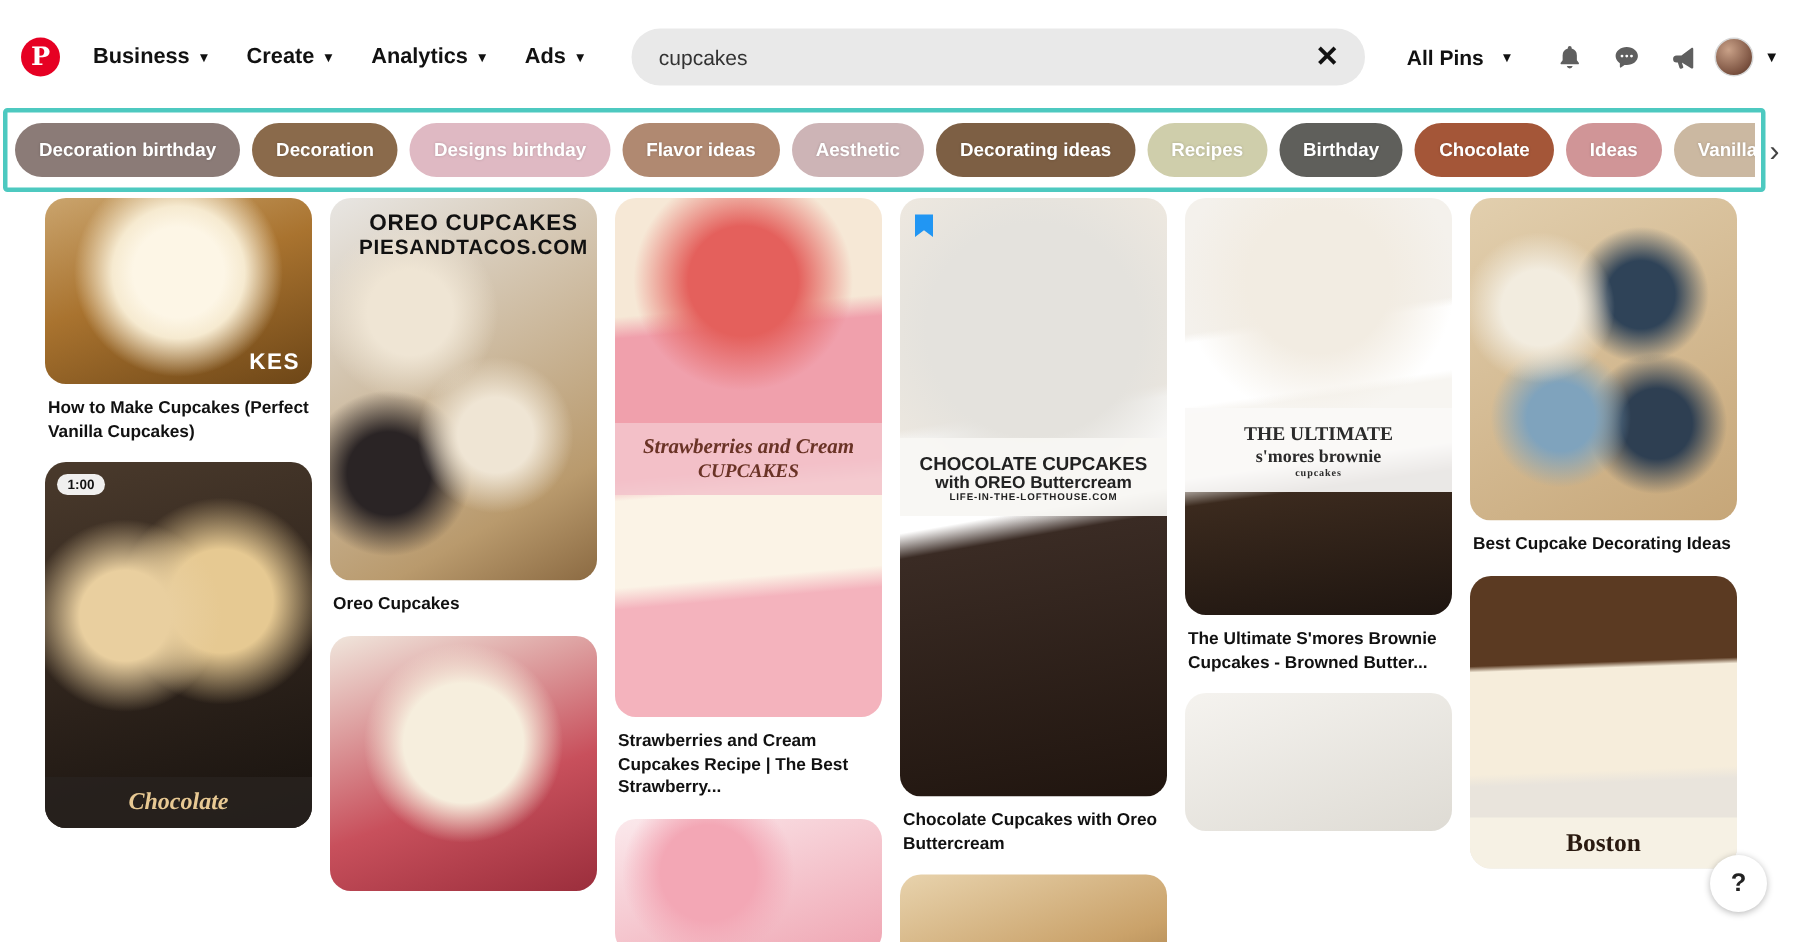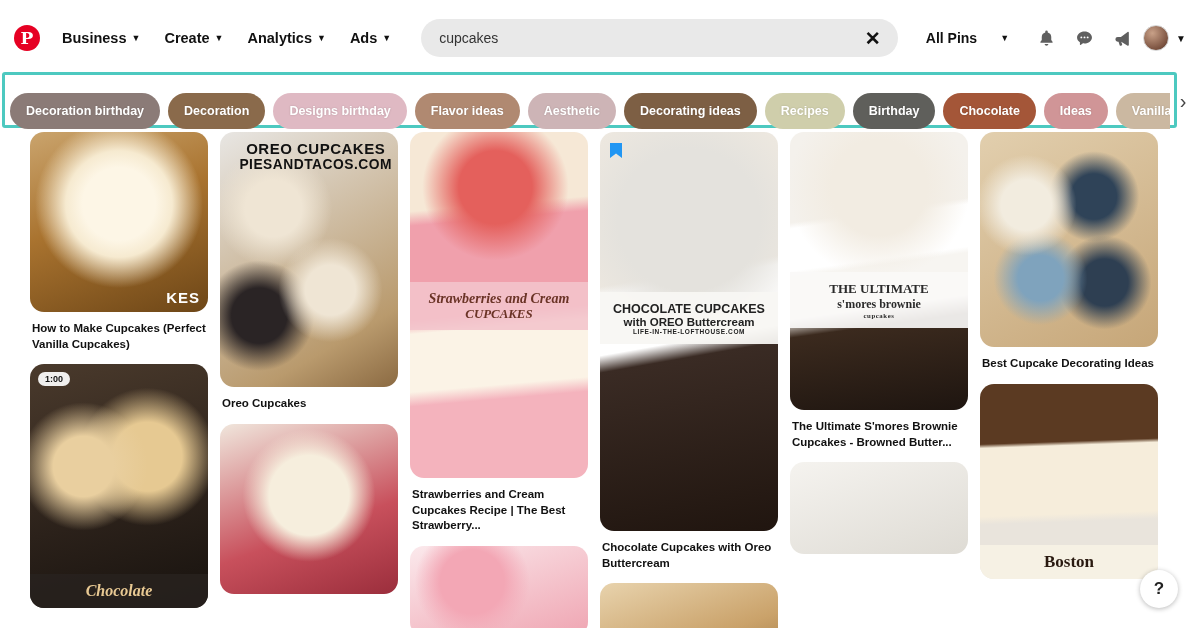--- a/index.html
+++ b/index.html
@@ -49,21 +49,21 @@
     font-size: 14px; color: #333;
     font-family: "Liberation Sans", sans-serif;
     min-width: 0;
   }
   .search-clear {
     width: 34px; height: 34px; flex: 0 0 auto;
     display: flex; align-items: center; justify-content: center;
     cursor: pointer; font-size: 19px; font-weight: bold; color: #111;
   }
   .allpins {
-    display: flex; align-items: center; gap: 23px;
+    display: flex; align-items: center; gap: 11px;
     font-size: 14px; font-weight: bold; color: #111;
     padding: 8px 14px 8px 16px; border-radius: 20px; cursor: pointer;
     white-space: nowrap;
     text-align: right;
   }
   .nav-icons { display: flex; align-items: center; gap: 4px; margin-left: 6px; }
   .icon-btn {
     width: 34px; height: 34px; border-radius: 50%;
     display: flex; align-items: center; justify-content: center;
     cursor: pointer; color: #5f5f5f;
@@ -78,21 +78,21 @@
 
   
   .chipbar-outline {
     position: absolute; top: 72px; left: 2px;
     width: 1175px; height: 56px;
     border: 3px solid #4dc9c0;
     border-radius: 3px;
     background: #ffffff;
   }
   .chipbar {
-    position: absolute; top: 88px; left: 10px;
+    position: absolute; top: 77px; left: 10px;
     width: 1160px; height: 46px;
     display: flex; align-items: center; gap: 8px;
     overflow: hidden;
   }
   .chip {
     height: 36px; border-radius: 18px;
     display: flex; align-items: center; justify-content: center;
     padding: 0 16px;
     font-size: 12.5px; font-weight: bold; color: #ffffff;
     white-space: nowrap; cursor: pointer; flex: 0 0 auto;
@@ -242,21 +242,21 @@
     </div>
     <div class="chip" style="background: rgb(203, 184, 161);">
       <span>Vanilla</span>
     </div>
   </div>
 <div class="chip-next">›</div>
 
 <div class="grid" id="grid">
     <div class="col">
       <div class="pin">
-        <div class="pin-img" style="height: 180px; background: radial-gradient(circle at 50% 40%, rgb(253, 246, 230) 0px, rgb(253, 246, 230) 26%, rgb(246, 234, 208) 38%, rgba(0, 0, 0, 0) 60%), linear-gradient(160deg, rgb(202, 164, 109), rgb(169, 115, 47) 45%, rgb(109, 70, 23));">
+        <div class="pin-img" style="height: 124px; background: radial-gradient(circle at 50% 40%, rgb(253, 246, 230) 0px, rgb(253, 246, 230) 26%, rgb(246, 234, 208) 38%, rgba(0, 0, 0, 0) 60%), linear-gradient(160deg, rgb(202, 164, 109), rgb(169, 115, 47) 45%, rgb(109, 70, 23));">
           <div class="overlay-band" style="bottom: 6px; right: 8px; left: auto; width: auto; align-items: flex-end; color: rgb(255, 255, 255); font-size: 15px; font-weight: 900; letter-spacing: 1px; font-family: &quot;Liberation Sans&quot;, sans-serif;">
             <div class="ov-t">KES</div>
           </div>
         </div>
         <div class="pin-title">How to Make Cupcakes (Perfect Vanilla Cupcakes)</div>
       </div>
       <div class="pin">
         <div class="pin-img" style="height: 244px; background: radial-gradient(circle at 30% 42%, rgb(233, 207, 159) 0px, rgb(233, 207, 159) 16%, rgba(0, 0, 0, 0) 34%), radial-gradient(circle at 66% 38%, rgb(230, 201, 146) 0px, rgb(230, 201, 146) 18%, rgba(0, 0, 0, 0) 36%), linear-gradient(165deg, rgb(74, 58, 44), rgb(43, 33, 26) 60%, rgb(23, 18, 14));">
           <div class="badge">1:00</div>
           <div class="overlay-band" style="background: rgba(40, 34, 30, 0.86); height: 34px; bottom: 0px; color: rgb(232, 201, 147); font-size: 16px; font-weight: 700; font-style: italic; font-family: &quot;Liberation Serif&quot;, serif;">

